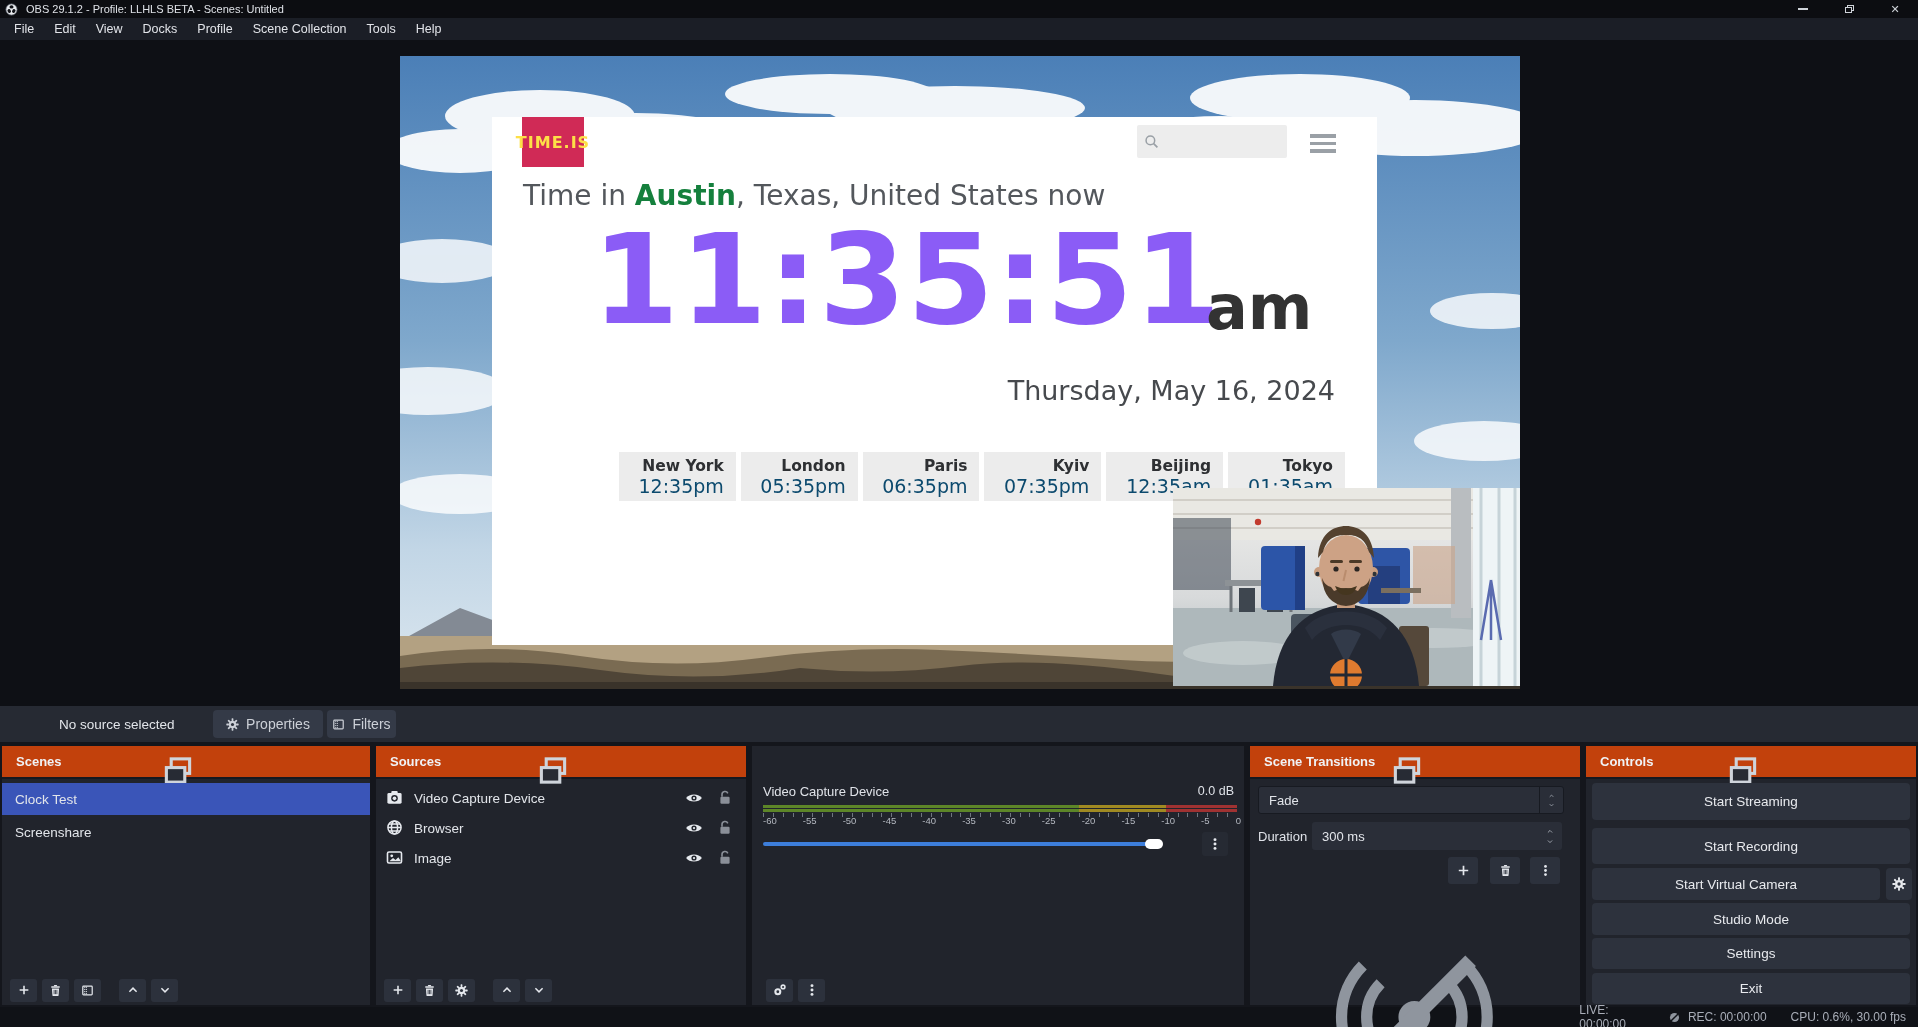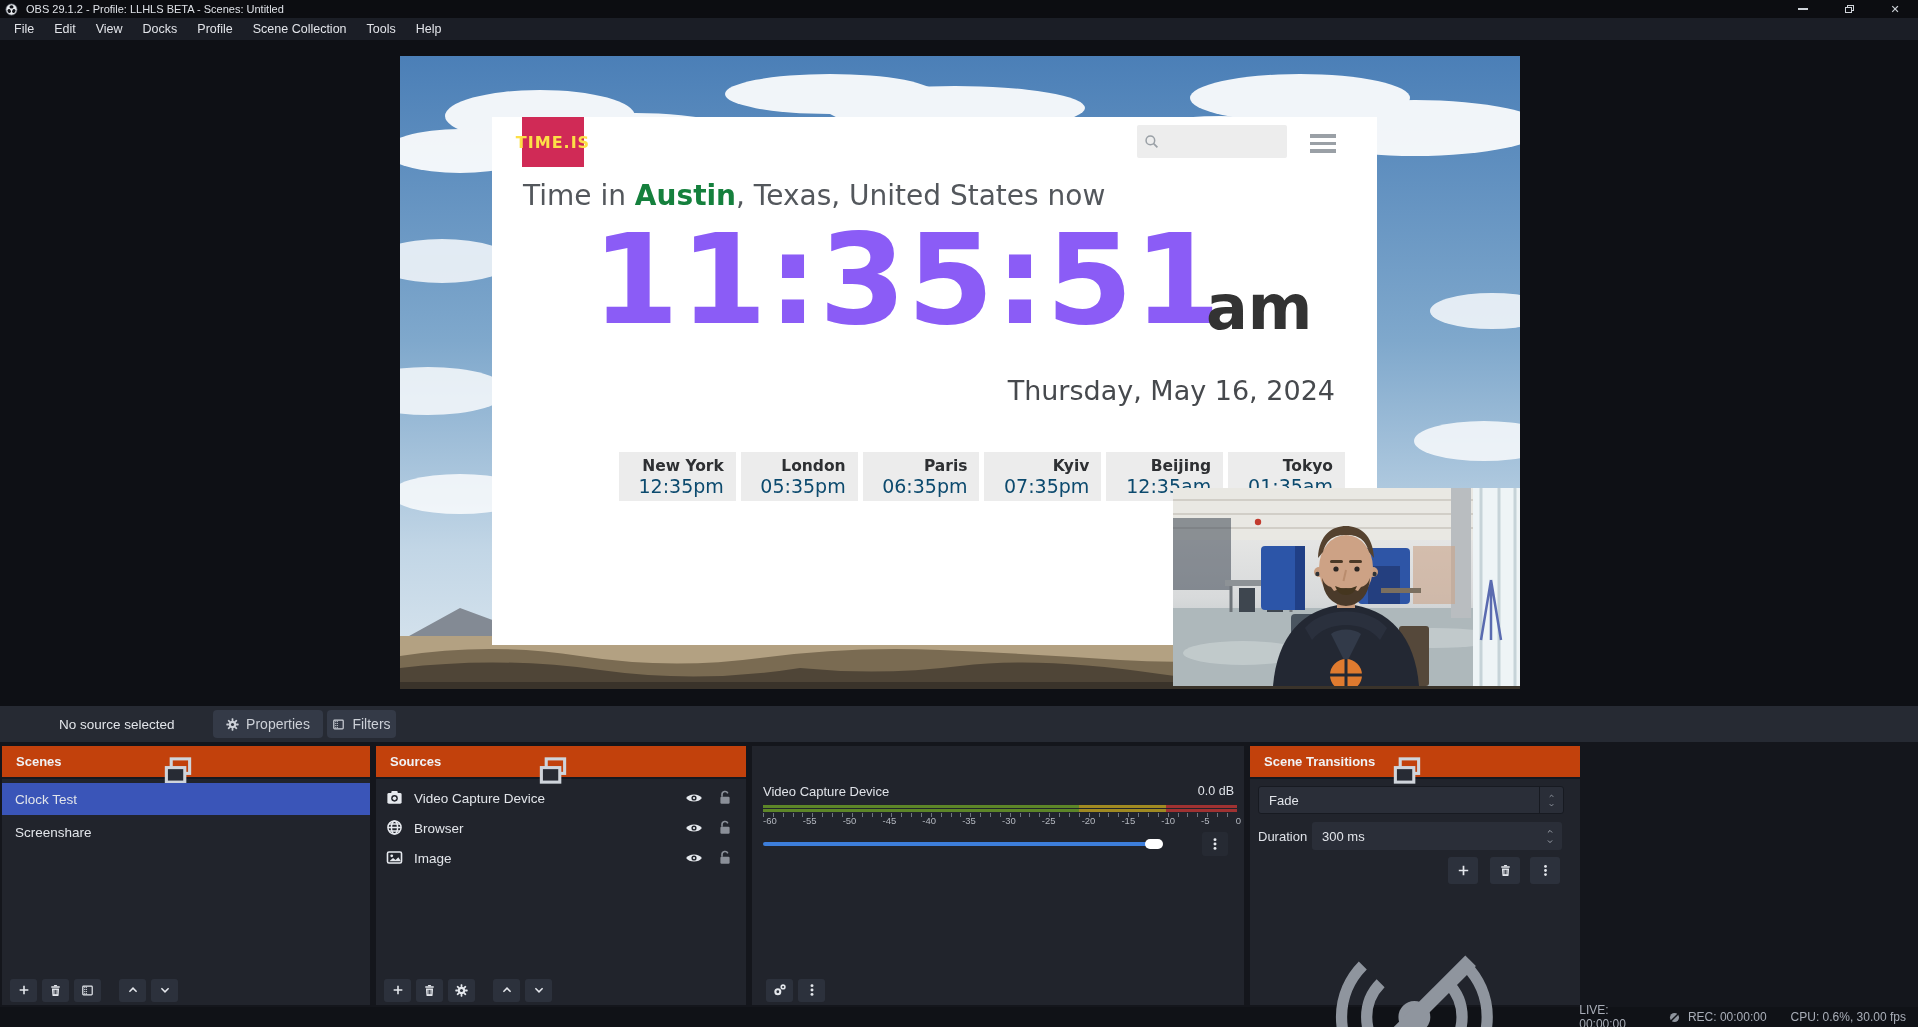--- a/index.html
+++ b/index.html
@@ -638,20 +638,39 @@
           </svg>
         </div>
       <div class="trbtn" style="left:280px">
           <svg class="ic" style="width:13px;height:13px">
             <use href="#i-dots"></use>
           </svg>
         </div>
     </div>
   </div>
 
+  <div class="panel" style="left:1586px;width:330px">
+    <div class="phead">
+      <span class="ptitle">Controls</span>
+      <svg class="popout ic">
+          <use href="#i-popout"></use>
+        </svg>
+    </div>
+    <div class="cbtn" style="top:37px;height:37px">Start Streaming</div>
+    <div class="cbtn" style="top:82px;height:36px">Start Recording</div>
+    <div class="cbtn" style="top:122px;height:32px;width:288px">Start Virtual Camera</div>
+    <div class="cgear" style="top:122px;height:32px">
+      <svg class="ic" style="width:14px;height:14px">
+          <use href="#i-gear"></use>
+        </svg>
+    </div>
+    <div class="cbtn" style="top:157px;height:32px">Studio Mode</div>
+    <div class="cbtn" style="top:192px;height:31px">Settings</div>
+    <div class="cbtn" style="top:227px;height:31px">Exit</div>
+  </div>
 
   <div class="statusbar">
     <div class="stitem">
       <svg class="sticon ic">
           <use href="#i-live-slash"></use>
         </svg>
       <span>LIVE: 00:00:00</span>
     </div>
     <div class="stitem">
       <svg class="sticon ic" style="width:13px;height:13px">

